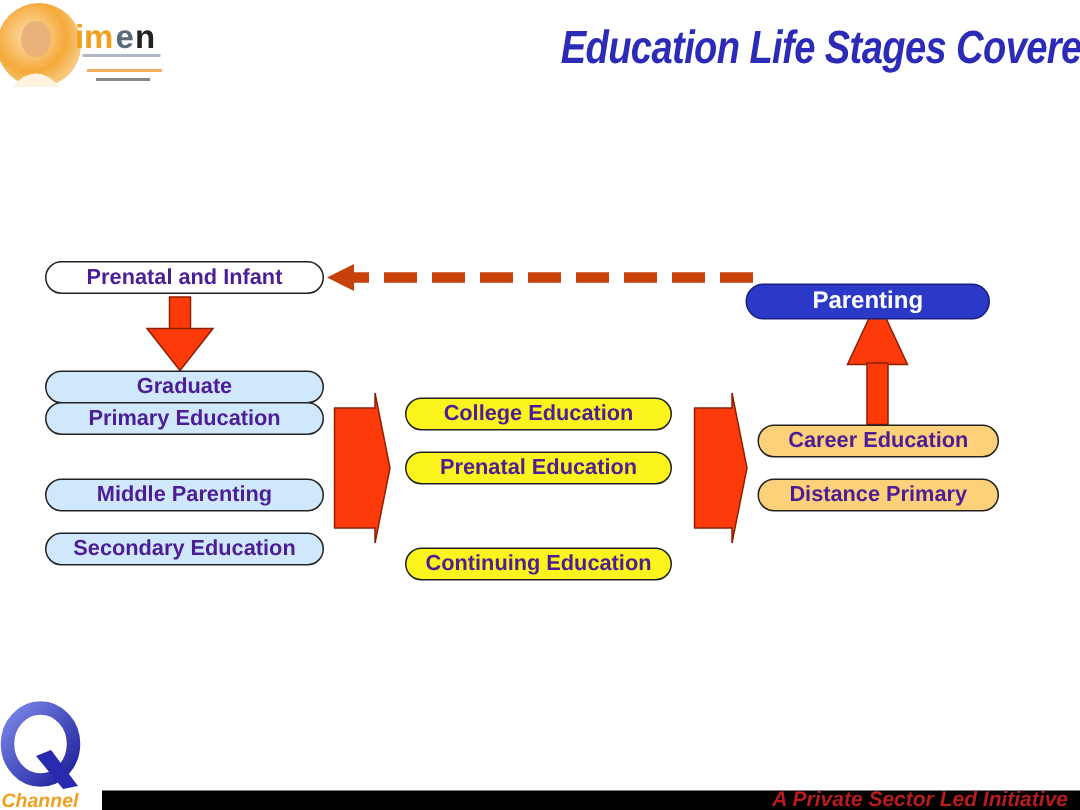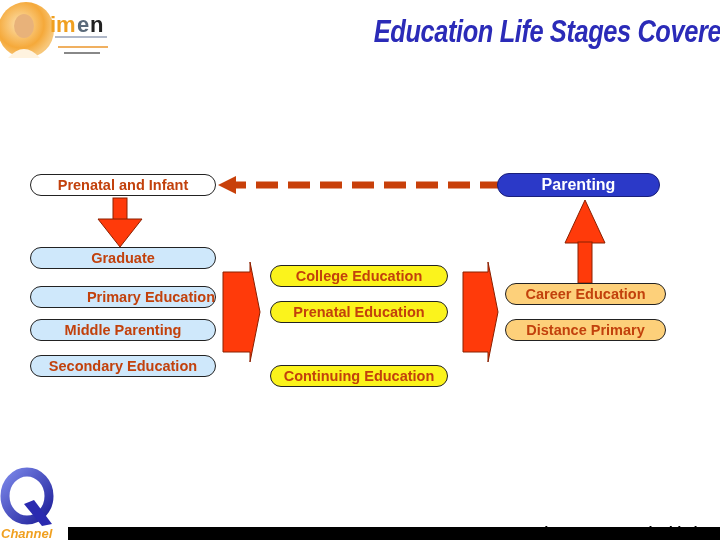--- a/index.html
+++ b/index.html
@@ -4,28 +4,28 @@
 <style>
   html, body { margin:0; padding:0; }
   body { width:720px; height:540px; background:#ffffff; position:relative; overflow:hidden;
          font-family:"Liberation Sans", sans-serif; }
   .abs { position:absolute; }
   .title { left:300px; top:14px; width:410px; text-align:right; font-size:31px; font-weight:bold;
            font-style:italic; color:#2b2bb8; transform:scaleX(0.82); transform-origin:right center;
            letter-spacing:-0.5px; white-space:nowrap; }
   .pill { position:absolute; height:22px; border:1.3px solid #222; border-radius:11px;
           box-sizing:border-box; text-align:center; font-size:14.5px; font-weight:bold;
-          line-height:20px; color:#c2410c; white-space:nowrap; }
+          line-height:20px; color:#4c1d95; white-space:nowrap; }
   .pill.white { background:#ffffff; }
   .pill.blue { background:#cfe8fb; }
   .pill.yellow { background:#fbf31c; }
   .pill.orange { background:#fdd07a; }
-  .pill.navy { background:#2b39c8; color:#ffffff; border-color:#1a1f7a; font-size:16px; height:24px; line-height:22px; border-radius:12px; }
+  .pill.navy { background:#2b39c8; color:#ffffff; border-color:#1a1f7a; font-size:16px; height:24px; line-height:22px; border-radius:12px;margin-top:16px; }
   .footer-bar { left:68px; top:527px; width:652px; height:13px; background:#000; }
-  .footer-text { right:8px; top:524px; font-size:14px; font-weight:bold; font-style:italic; color:#000000; white-space:nowrap; }
+  .footer-text { right:8px; top:524px; font-size:14px; font-weight:bold; font-style:italic; color:#b91c1c; white-space:nowrap; }
   .logo-imen { left:0; top:0; width:140px; height:70px; }
   .logo-q { left:0; top:466px; width:58px; height:74px; }
 </style>
 </head>
 <body>
 
 <div class="abs logo-imen">
   <svg width="140" height="70" viewBox="0 0 140 70">
     <defs>
       <radialGradient id="g1" cx="40%" cy="40%" r="60%">
@@ -70,21 +70,21 @@
   </g>
 
   <g>
     <polygon points="585,200 565,243 605,243" fill="#ff3a0a" stroke="#8a2000" stroke-width="1"></polygon>
     <rect x="578" y="242" width="14" height="41" fill="#ff3a0a" stroke="#8a2000" stroke-width="1"></rect>
   </g>
 </svg>
 
 <div class="pill white" style="left:30px;top:174px;width:186px;">Prenatal and Infant</div>
 <div class="pill blue" style="left:30px;top:247px;width:186px;">Graduate</div>
-<div class="pill blue" style="left:30px;top:286px;width:186px;text-align:right;">Primary Education</div>
+<div class="pill blue" style="left:30px;top:268px;width:186px;">Primary Education</div>
 <div class="pill blue" style="left:30px;top:319px;width:186px;">Middle Parenting</div>
 <div class="pill blue" style="left:30px;top:355px;width:186px;">Secondary Education</div>
 
 <div class="pill yellow" style="left:270px;top:265px;width:178px;">College Education</div>
 <div class="pill yellow" style="left:270px;top:301px;width:178px;">Prenatal Education</div>
 <div class="pill yellow" style="left:270px;top:337px;width:178px;margin-top:28px;">Continuing Education</div>
 
 <div class="pill navy" style="left:497px;top:173px;width:163px;">Parenting</div>
 <div class="pill orange" style="left:505px;top:283px;width:161px;">Career Education</div>
 <div class="pill orange" style="left:505px;top:319px;width:161px;">Distance Primary</div>

